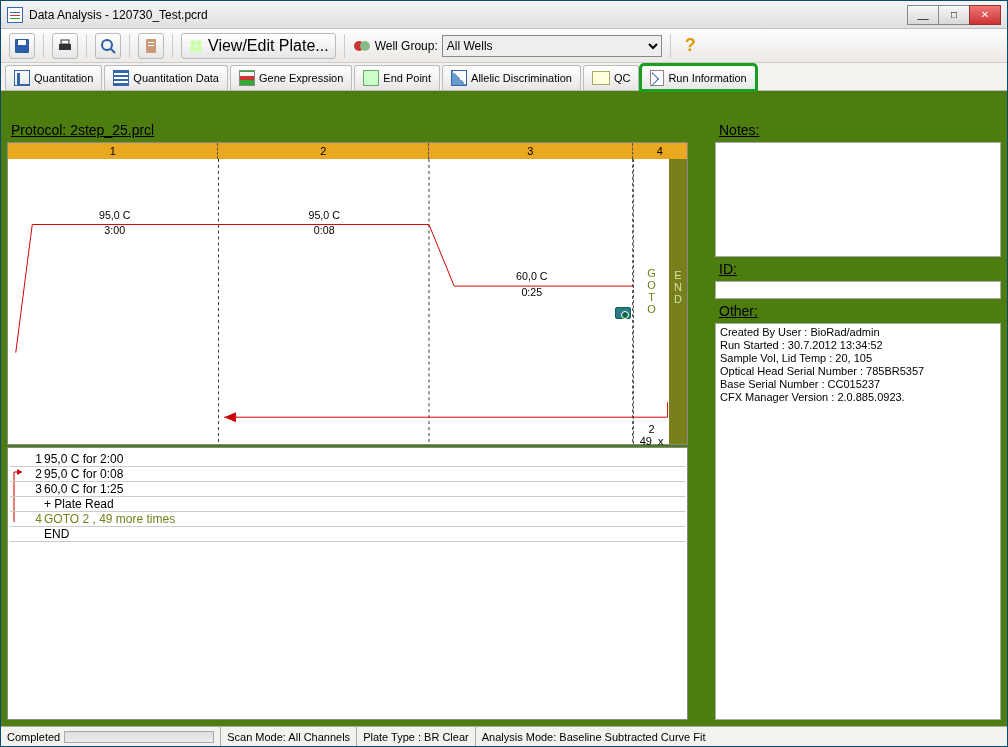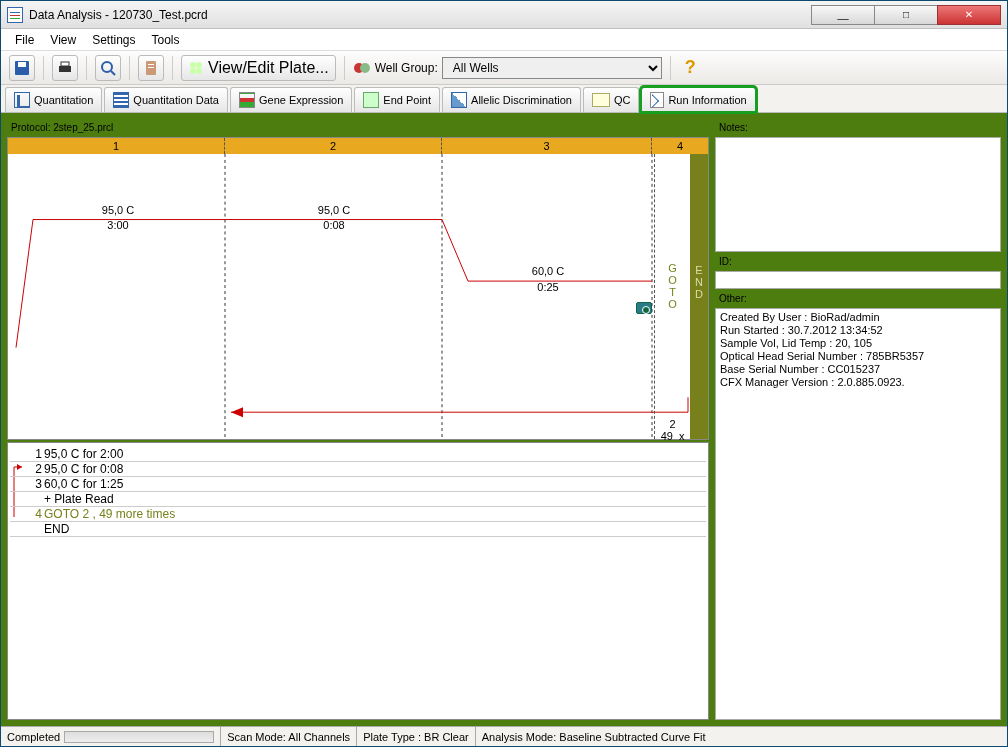--- a/index.html
+++ b/index.html
@@ -36,21 +36,21 @@
   position: relative;
 }
 .titlebar .icon::after {
   content: "";
   position: absolute; left:2px; top:4px; right:2px; height:1px; background:#36a;
   box-shadow: 0 3px 0 #c33, 0 6px 0 #3a3;
 }
 .titlebar .title { flex: 1; font-size: 12px; }
 .winbtns { display:flex; gap:0; margin-left:auto; }
 .winbtn {
-  width: 64px; height: 20px;
+  width: 32px; height: 20px;
   border: 1px solid #888;
   background: linear-gradient(#f8f8f8,#d8d8d8);
   margin-left: -1px;
   display:flex; align-items:center; justify-content:center;
   font-size: 10px;
 }
 .winbtn.close { background: linear-gradient(#e77,#c33); color:#fff; border-color:#933; }
 .menubar {
   height: 22px;
   display:flex; align-items:center; gap: 16px;
@@ -77,21 +77,20 @@
 .viewedit {
   height:26px; border:1px solid #bbb; border-radius:3px;
   background:linear-gradient(#fff,#e6e6e6);
   display:flex; align-items:center; padding:0 6px; gap:4px;
   font-size:16px;
 }
 .wellgroup { display:flex; align-items:center; gap:4px; font-size:12px; }
 .wellgroup select {
   width: 220px; height:22px; font-size:12px;
   border:1px solid #888;
-  padding-left:6px;
 }
 .help { color:#d90; font-size:18px; font-weight:bold; margin-left:6px; }
 
 .tabbar {
   height: 28px;
   display:flex; align-items:stretch;
   padding: 2px 4px 0 4px;
   background: #f4f2ef;
   border-bottom: 1px solid #bbb;
   gap: 2px;
@@ -120,23 +119,23 @@
 .tabicon.qc { width:18px; height:14px; background:#ffd; border:1px solid #aa6;}
 .tabicon.run { width:14px;height:16px;background:#fff;border:1px solid #888;}
 .tabicon.run::after{content:"";display:block;width:8px;height:8px;margin:3px 0 0 -4px;border:1px solid #36a;border-left-color:transparent;border-bottom-color:transparent;transform:rotate(45deg);}
 
 .content {
   position:absolute; left:0; right:0; top: 113px; bottom: 20px;
   padding: 6px;
   display:flex; gap: 6px;
 }
 .leftcol { flex: 1; display:flex; flex-direction:column; gap:2px; }
-.rightcol { width: 286px; display:flex; flex-direction:column; gap:2px; }
-
-.panel-label { font-size:10px; padding: 2px 4px; }
+.rightcol { width: 286px; display:flex; flex-direction:column; gap:2px;margin-left:21px; }
+
+.panel-label { font-size:14px; padding: 2px 4px; text-decoration: underline; }
 
 .protoarea {
   border: 1px solid #888;
   background: #fff;
   height: 303px;
   position: relative;
 }
 .stepsheader {
   height: 16px;
   display:flex;
@@ -228,26 +227,20 @@
   <div class="titlebar">
     <span class="icon"></span>
     <span class="title">Data Analysis - 120730_Test.pcrd</span>
     <div class="winbtns">
       <div class="winbtn">__</div>
       <div class="winbtn">□</div>
       <div class="winbtn close">✕</div>
     </div>
   </div>
 
-  <div class="menubar">
-    <span>File</span>
-    <span>View</span>
-    <span>Settings</span>
-    <span>Tools</span>
-  </div>
 
   <div class="toolbar">
     <div class="tbtn">
         <svg width="16" height="16">
           <rect class="i-save" x="1" y="1" width="14" height="14" rx="1"></rect>
           <rect x="4" y="2" width="8" height="5" fill="#fff"></rect>
         </svg>
       </div>
     <div class="tsep"></div>
     <div class="tbtn">

